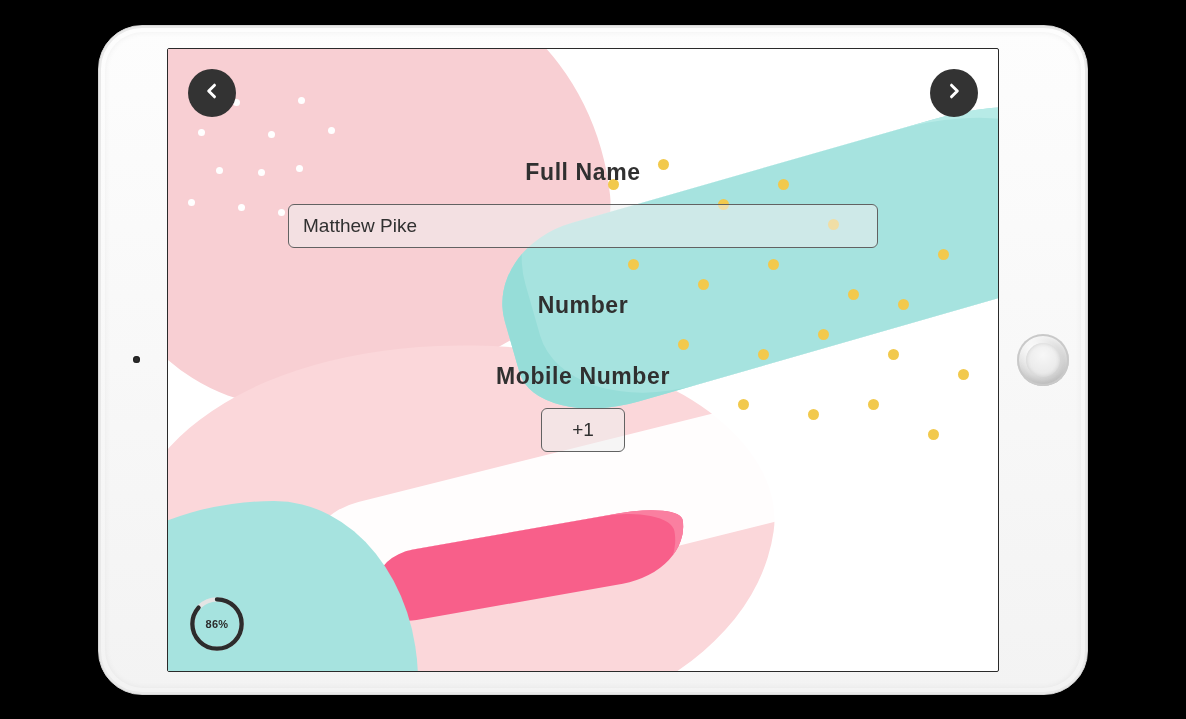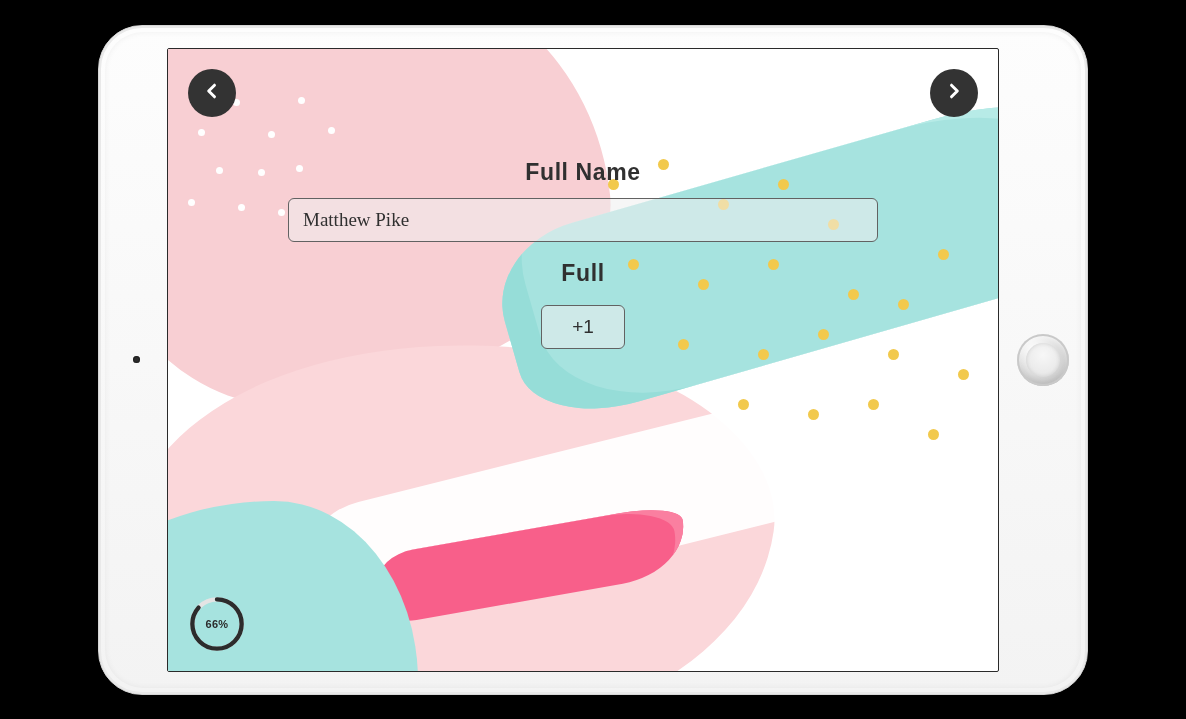--- a/index.html
+++ b/index.html
@@ -171,25 +171,25 @@
     border-radius:6px;
     background: rgba(239,239,239,0.55);
     font-size:19px;
     color:#303030;
     padding: 0 14px;
     display:flex; align-items:center;
     font-family: inherit;
   }
   input.input-like { outline:none; }
   input.input-like::placeholder { color:#6a6a6a; }
-  .row-full { width:590px;font-family:Liberation Serif, serif; }
+  .row-full { width:590px; }
   .phone-row { display:flex; gap:18px; }
   .cc-box { width:84px; justify-content:center; font-size:19px; }
   .phone-input { width:488px; }
-  .group { display:flex; flex-direction:column; align-items:center; gap:12px; }
+  .group { display:flex; flex-direction:column; align-items:center; gap:18px; margin-bottom: 26px;}
 
   
   .progress {
     position:absolute; left:20px; bottom:18px;
     width:58px; height:58px;
   }
   .progress svg { width:100%; height:100%; transform: rotate(-90deg); }
   .progress .track { stroke:#e4e4e4; }
   .progress .bar   { stroke:#2c2c2c; stroke-linecap:round; }
   .progress .pct {
@@ -271,34 +271,35 @@
     </div>
 
     <div class="form">
 
       <div class="group">
         <div class="field-label">Full Name</div>
         <input class="input-like row-full" type="text" value="Matthew Pike" style="">
       </div>
 
       <div class="group">
-        <div class="field-label">Full</div>
+        <div class="field-label">Number</div>
       </div>
 
       <div class="group">
+        <div class="field-label">Mobile Number</div>
         <div class="phone-row">
           <div class="cc-box">
             <span>+1</span>
           </div>
         </div>
       </div>
     </div>
 
     <div class="progress">
       <svg viewBox="0 0 40 40">
         <circle class="track" cx="20" cy="20" r="17" fill="none" stroke-width="3"></circle>
         <circle class="bar" cx="20" cy="20" r="17" fill="none" stroke-width="3" stroke-dasharray="106.8" stroke-dashoffset="14.95"></circle>
       </svg>
-      <div class="pct">66%</div>
+      <div class="pct">86%</div>
     </div>
 
   </div>
 </div>
 
 </body></html>

